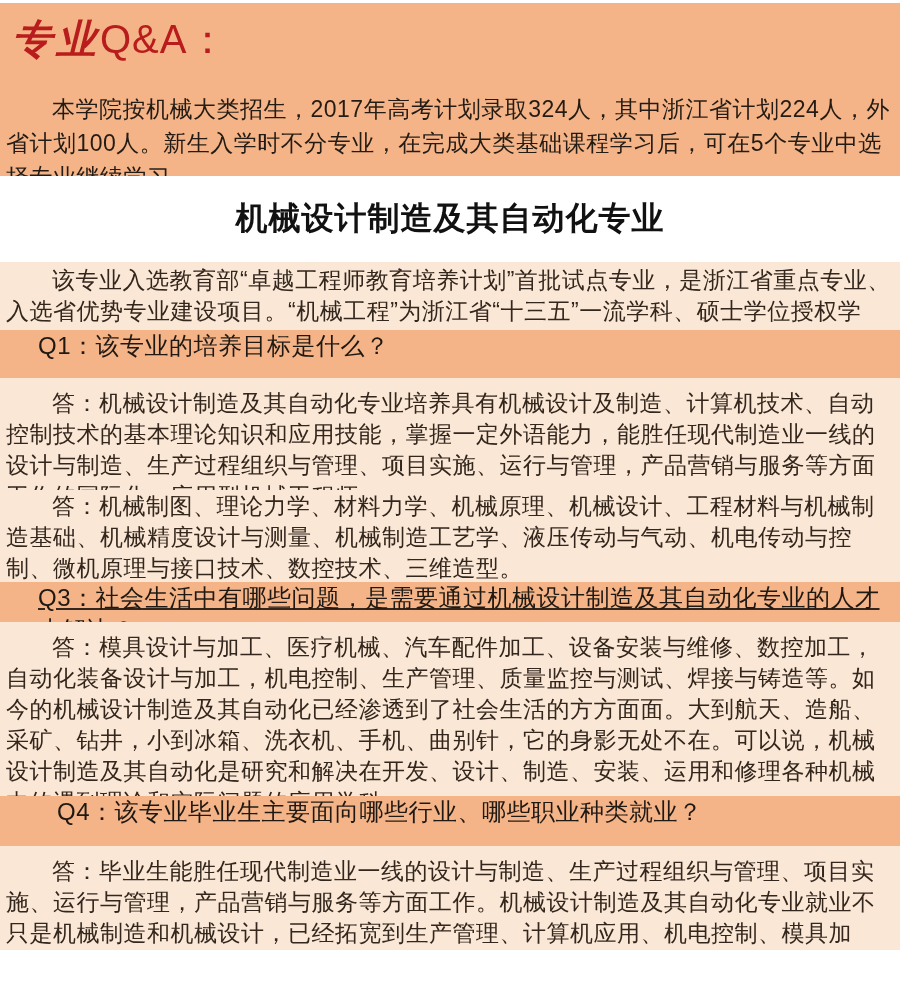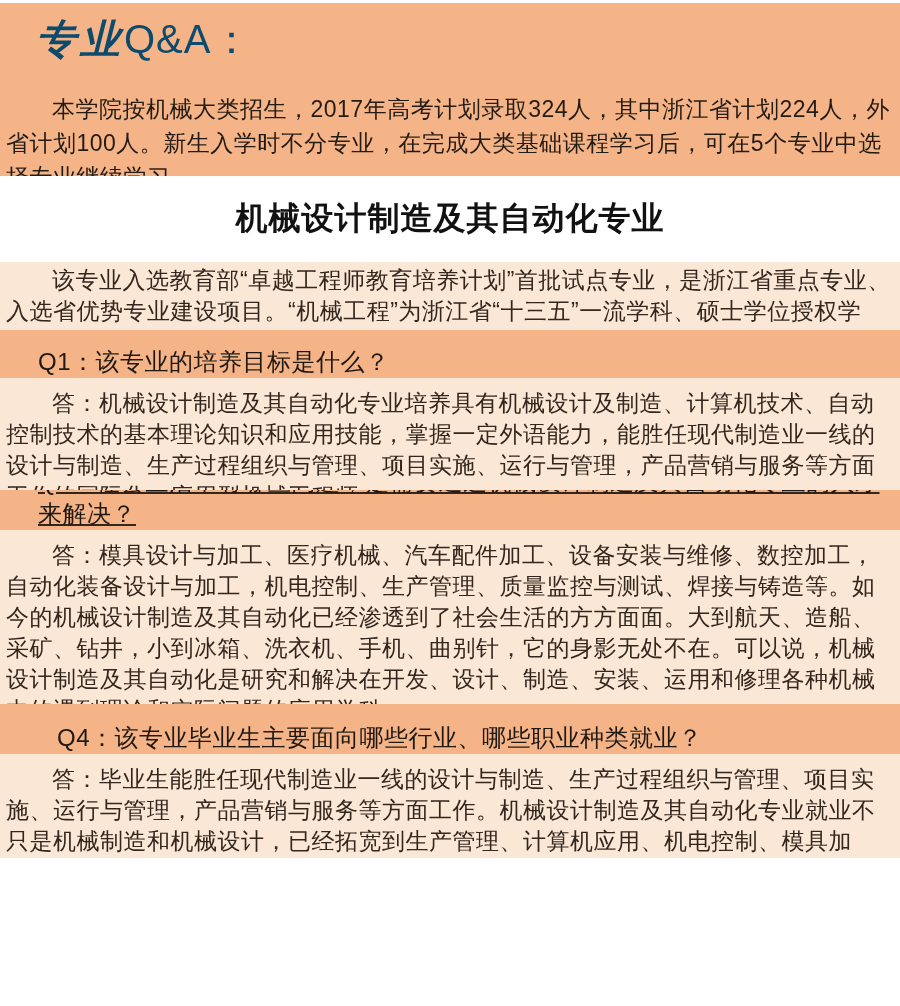--- a/index.html
+++ b/index.html
@@ -15,22 +15,22 @@
 
   .spacer-top { height: 3px; background: #ffffff; }
 
   
   .band-top {
     height: 173px;
     background: #f4b487;
     overflow: hidden;
   }
   .brand-title {
-    padding: 10px 0 0 36px;
-    color: #0c4a6e;
+    padding: 10px 0 0 12px;
+    color: #b91c1c;
     line-height: 52px;
     white-space: nowrap;
   }
   .brand-script {
     font-family: "DejaVu Serif", "Liberation Serif", serif;
     font-style: italic;
     font-weight: bold;
     font-size: 40px;
     letter-spacing: 4px;
   }
@@ -71,21 +71,21 @@
     padding: 0 8px 0 6px;
     text-indent: 2em;
     font-size: 23px;
     line-height: 31px;
     letter-spacing: 0.5px;
     color: #33261c;
   }
   .qband {
     background: #f4b487;
     display: flex;
-    align-items: flex-end;
+    align-items: flex-start;
     overflow: hidden;
   }
   .qband .qtext {
     padding-left: 38px;
     font-size: 24px;
     letter-spacing: 0.5px;
     color: #1f1813;
   }
 
   .sec-overview { height: 68px; padding-top: 3px; }
@@ -120,20 +120,23 @@
     <p>该专业入选教育部“卓越工程师教育培养计划”首批试点专业，是浙江省重点专业、入选省优势专业建设项目。“机械工程”为浙江省“十三五”一流学科、硕士学位授权学科。</p>
   </div>
 
   <div class="qband q1">
     <div class="qtext">Q1：该专业的培养目标是什么？</div>
   </div>
   <div class="sec a1">
     <p>答：机械设计制造及其自动化专业培养具有机械设计及制造、计算机技术、自动控制技术的基本理论知识和应用技能，掌握一定外语能力，能胜任现代制造业一线的设计与制造、生产过程组织与管理、项目实施、运行与管理，产品营销与服务等方面工作的国际化、应用型机械工程师。</p>
   </div>
 
+  <div class="sec a2">
+    <p>答：机械制图、理论力学、材料力学、机械原理、机械设计、工程材料与机械制造基础、机械精度设计与测量、机械制造工艺学、液压传动与气动、机电传动与控制、微机原理与接口技术、数控技术、三维造型。</p>
+  </div>
 
   <div class="qband q3">
     <div class="qtext">Q3：社会生活中有哪些问题，是需要通过机械设计制造及其自动化专业的人才来解决？</div>
   </div>
   <div class="sec a3">
     <p>答：模具设计与加工、医疗机械、汽车配件加工、设备安装与维修、数控加工，自动化装备设计与加工，机电控制、生产管理、质量监控与测试、焊接与铸造等。如今的机械设计制造及其自动化已经渗透到了社会生活的方方面面。大到航天、造船、采矿、钻井，小到冰箱、洗衣机、手机、曲别针，它的身影无处不在。可以说，机械设计制造及其自动化是研究和解决在开发、设计、制造、安装、运用和修理各种机械中的遇到理论和实际问题的应用学科。</p>
   </div>
 
   <div class="qband q4">
     <div class="qtext">Q4：该专业毕业生主要面向哪些行业、哪些职业种类就业？</div>

